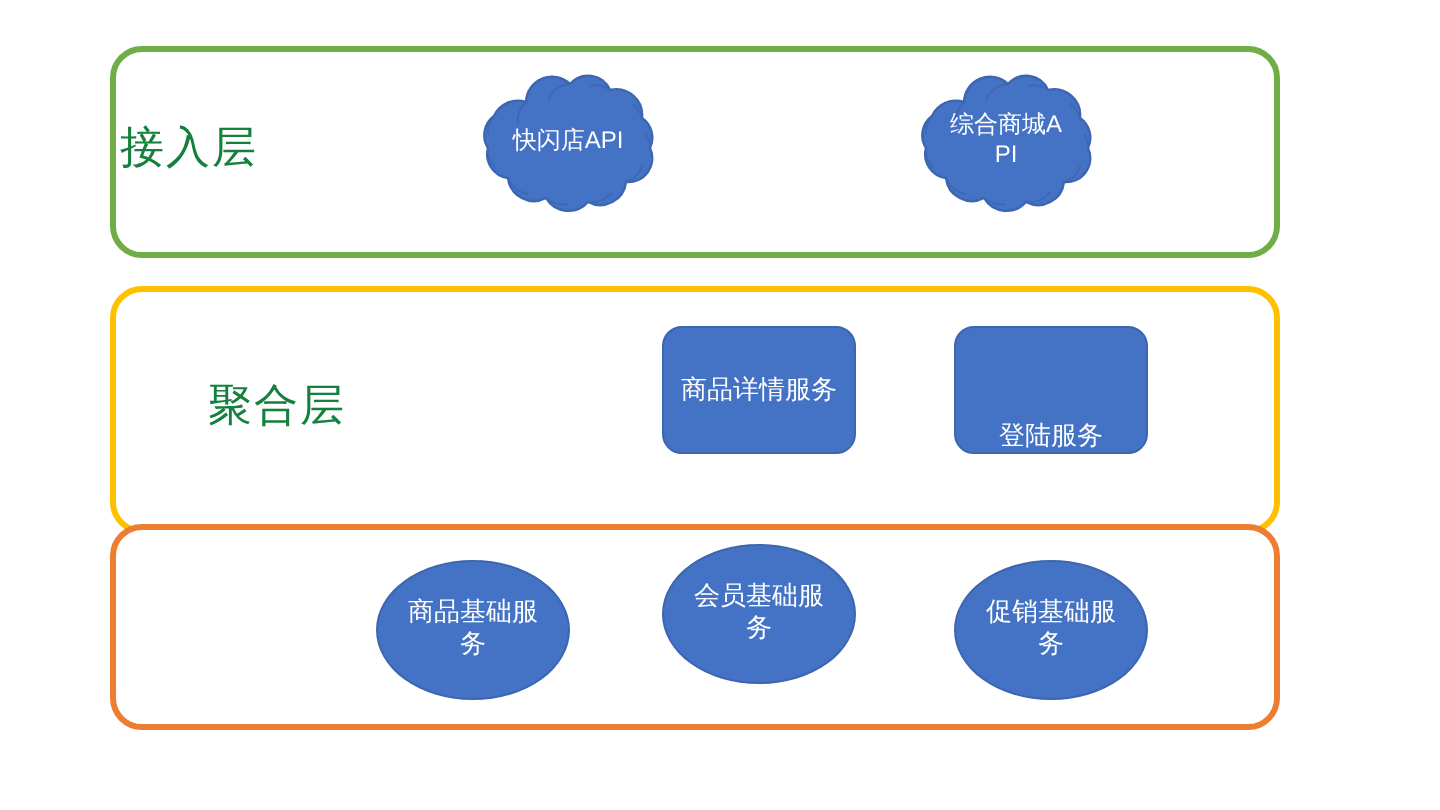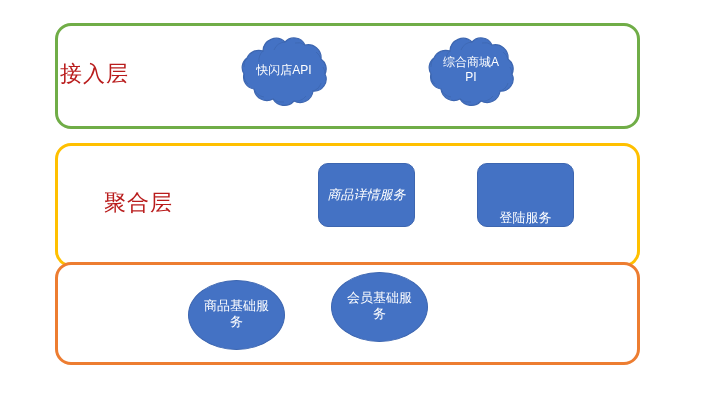--- a/index.html
+++ b/index.html
@@ -52,21 +52,21 @@
     top: 262px;
     width: 585px;
     height: 103px;
     border-color: #ED7D31;
   }
 
   
   .layer-label {
     position: absolute;
     left: 60px;
-    color: #b91c1c;
+    color: #15803d;
     font-size: 22px;
     line-height: 1;
     letter-spacing: 1px;
     white-space: nowrap;
   }
   .layer-label-access      { top: 63px; }
   .layer-label-aggregation { top: 192px; margin-left: 44px; }
   .layer-label-foundation  { top: 303px; }
 
   
@@ -94,36 +94,36 @@
   }
   .cloud .node-text {
     position: relative;
     z-index: 2;
     font-size: 12px;
     line-height: 15px;
     width: 58px;
     word-break: break-all;
   }
   .cloud-flash { left: 237px; top: 29px; }
-  .cloud-mall  { left: 424px; top: 29px; }
+  .cloud-mall  { left: 456px; top: 29px; }
 
   
   .rrect {
     width: 97px;
     height: 64px;
     background: #4472C4;
     border: 1px solid #3D66B0;
     border-radius: 10px;
   }
   .rrect .node-text {
     font-size: 13px;
     line-height: 16px;
   }
   .rrect-cart   { left: 188px; top: 163px; }
-  .rrect-detail { left: 318px; top: 163px; font-style: italic; }
+  .rrect-detail { left: 331px; top: 163px; }
   .rrect-login  { left: 477px; top: 163px; align-items: flex-end; }
 
   
   .ellipse {
     width: 97px;
     height: 70px;
     background: #4472C4;
     border: 1px solid #3D66B0;
     border-radius: 50%;
     font-family: Liberation Mono, monospace;
@@ -189,14 +189,17 @@
   </div>
 
   <div class="layer layer-foundation"></div>
 
   <div class="node ellipse ellipse-product">
     <span class="node-text">商品基础服务</span>
   </div>
   <div class="node ellipse ellipse-member">
     <span class="node-text">会员基础服务</span>
   </div>
+  <div class="node ellipse ellipse-promotion">
+    <span class="node-text">促销基础服务</span>
+  </div>
 
 </div>
 
 </body></html>

